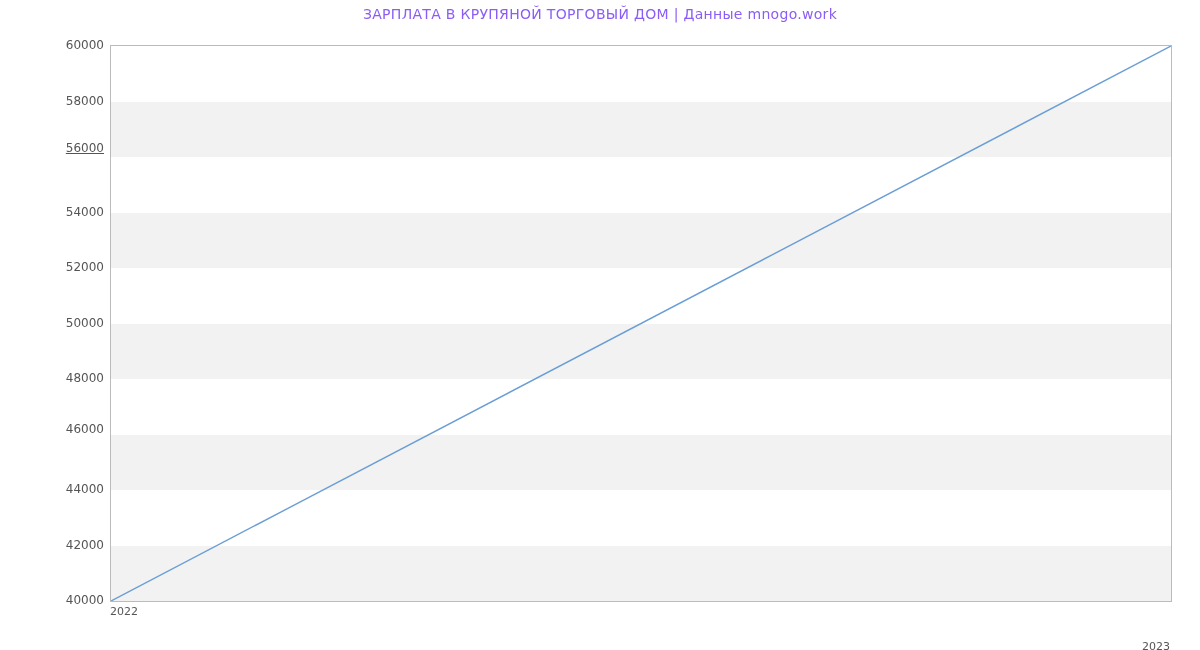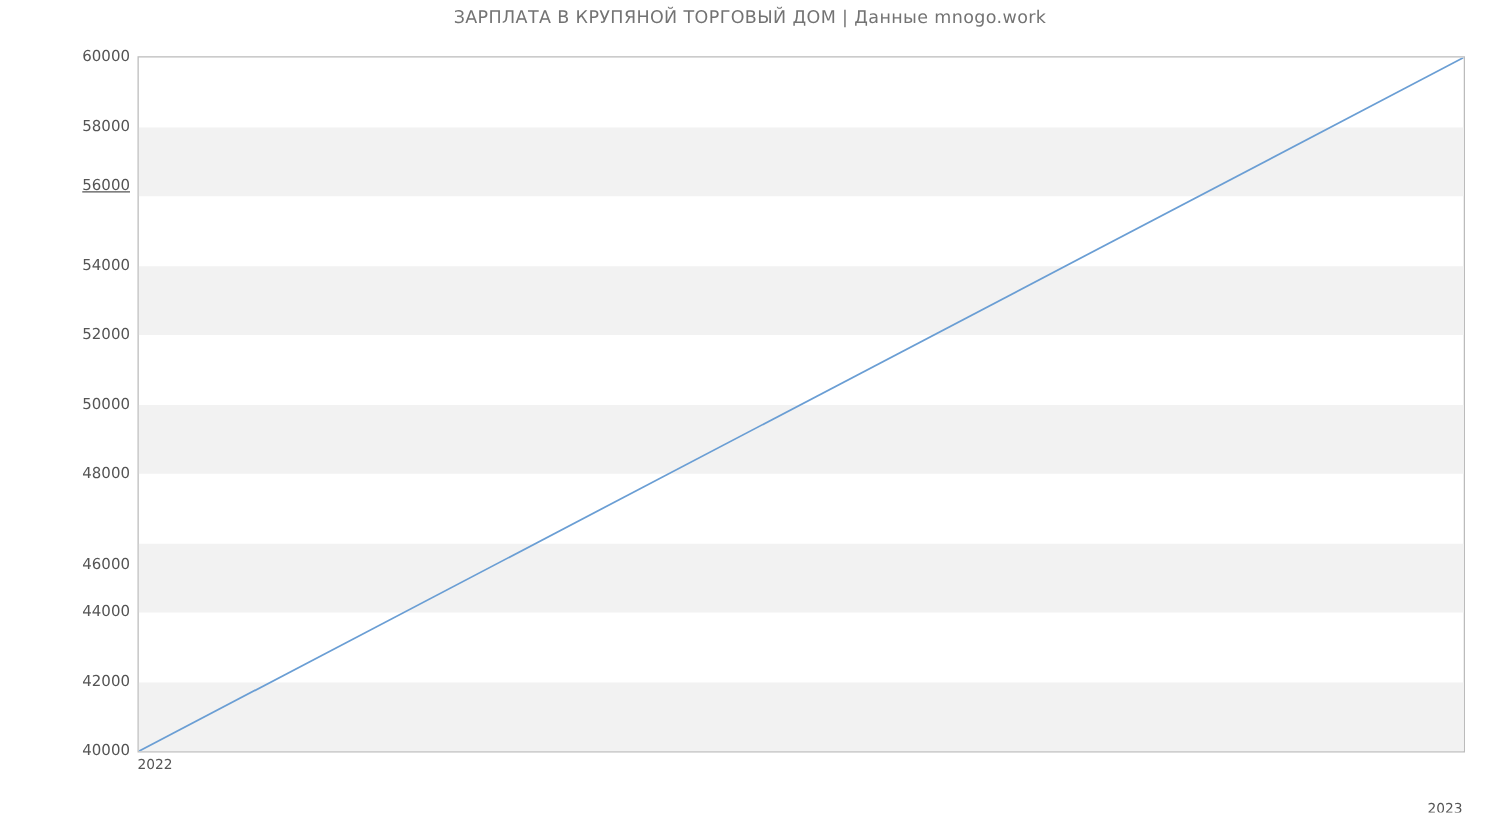--- a/index.html
+++ b/index.html
@@ -17,21 +17,21 @@
     height: 650px;
   }
   .title {
     position: absolute;
     top: 6px;
     left: 0;
     width: 100%;
     text-align: center;
     font-size: 14px;
     letter-spacing: 0.3px;
-    color: #737373;
+    color: #8b5cf6;
   }
   .plot-area {
     position: absolute;
     left: 110px;
     top: 45px;
     width: 1060px;
     height: 555px;
     border: 1px solid #bbb;
     background: #ffffff;
     overflow: hidden;
@@ -77,21 +77,21 @@
       <div class="band" style="top: 277.5px; height: 55.5px;"></div>
       <div class="band" style="top: 388.5px; height: 55.5px;"></div>
       <div class="band" style="top: 499.5px; height: 55.5px;"></div>
     <svg class="line-layer" id="line-layer" viewBox="0 0 1060 555" preserveAspectRatio="none">
         <polyline points="0,555 1060,0" fill="none" stroke="#6a9ed4" stroke-width="1.4"></polyline>
       </svg>
   </div>
 <div class="y-tick" style="top: 600px;">40000</div>
     <div class="y-tick" style="top: 544.5px;">42000</div>
     <div class="y-tick" style="top: 489px;">44000</div>
-    <div class="y-tick" style="top: 451px;">46000</div>
+    <div class="y-tick" style="top: 429px;">46000</div>
     <div class="y-tick" style="top: 378px;">48000</div>
     <div class="y-tick" style="top: 322.5px;">50000</div>
     <div class="y-tick" style="top: 267px;">52000</div>
     <div class="y-tick" style="top: 211.5px;">54000</div>
     <div class="y-tick" style="top: 148px; text-decoration: underline;">56000</div>
     <div class="y-tick" style="top: 100.5px;">58000</div>
     <div class="y-tick" style="top: 45px;">60000</div>
     <div class="x-tick" style="left: 110px;">2022</div>
     <div class="x-tick" style="left: 1142px; margin-top: 35px;">2023</div>
   </div>

